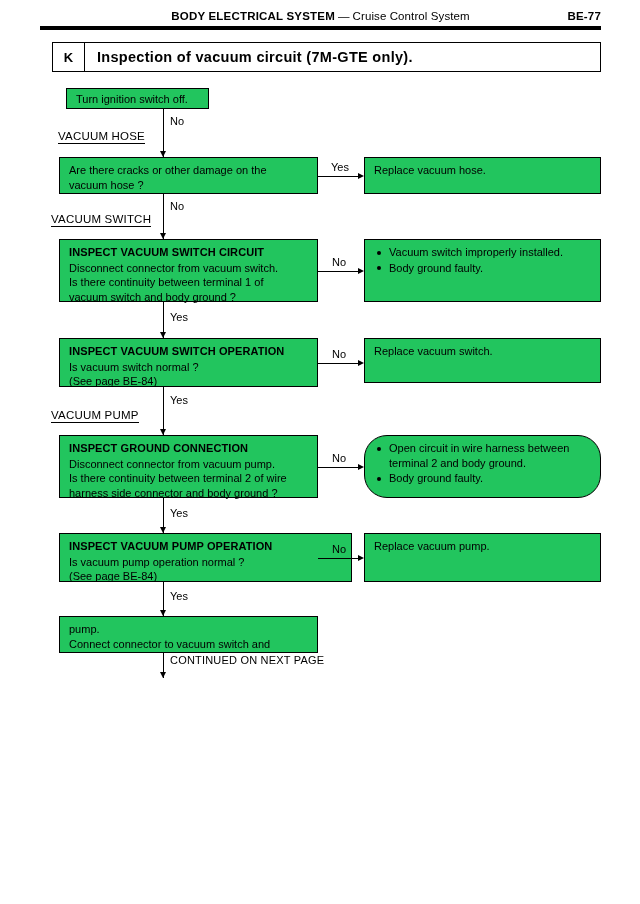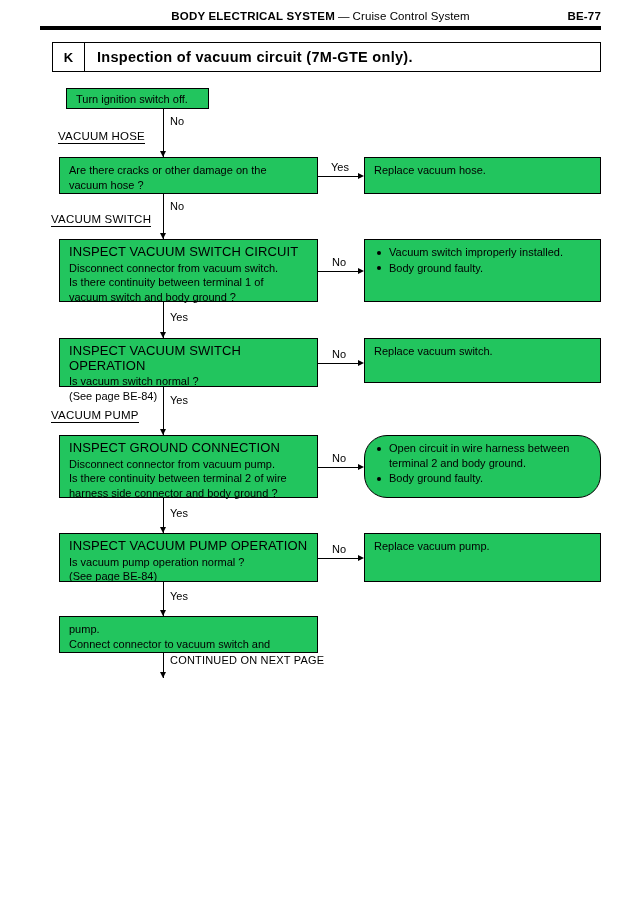--- a/index.html
+++ b/index.html
@@ -99,22 +99,22 @@
     border: 1px solid #000;
     box-sizing: border-box;
     background: #22c55e;
     font-size: 11px;
     line-height: 14.5px;
   }
   .box .pad {
     padding: 5px 8px 0 9px;
   }
   .box .ttl {
-    font-weight: normal;
-    font-size: 13px;
+    font-weight: bold;
+    font-size: 11px;
     letter-spacing: .1px;
     display: block;
     margin-bottom: 1px;
   }
   .box .ln {
     display: block;
     white-space: nowrap;
   }
 
   
@@ -316,21 +316,21 @@
     <ul class="blist">
       <li><span>Open circuit in wire harness between</span><span class="sub">terminal 2 and body ground.</span></li>
       <li>Body ground faulty.</li>
     </ul>
   </div>
 
   <div class="vline" style="left:163px; top:498px; height:35px;"></div>
   <div class="arr-d" style="left:160px; top:527px;"></div>
   <div class="blabel" style="left:170px; top:507px;">Yes</div>
 
-  <div class="box" style="left:59px; top:533px; width:259px; height:49px;">
+  <div class="box" style="left:59px; top:533px; width:293px; height:49px;">
     <div class="pad">
       <span class="ttl">INSPECT VACUUM PUMP OPERATION</span>
       <span class="ln">Is vacuum pump operation normal ?</span>
       <span class="ln">(See page BE-84)</span>
     </div>
   </div>
 
   <div class="hline" style="left:318px; top:558px; width:41px;"></div>
   <div class="arr-r" style="left:358px; top:554.5px;"></div>
   <div class="blabel" style="left:332px; top:543px;">No</div>

